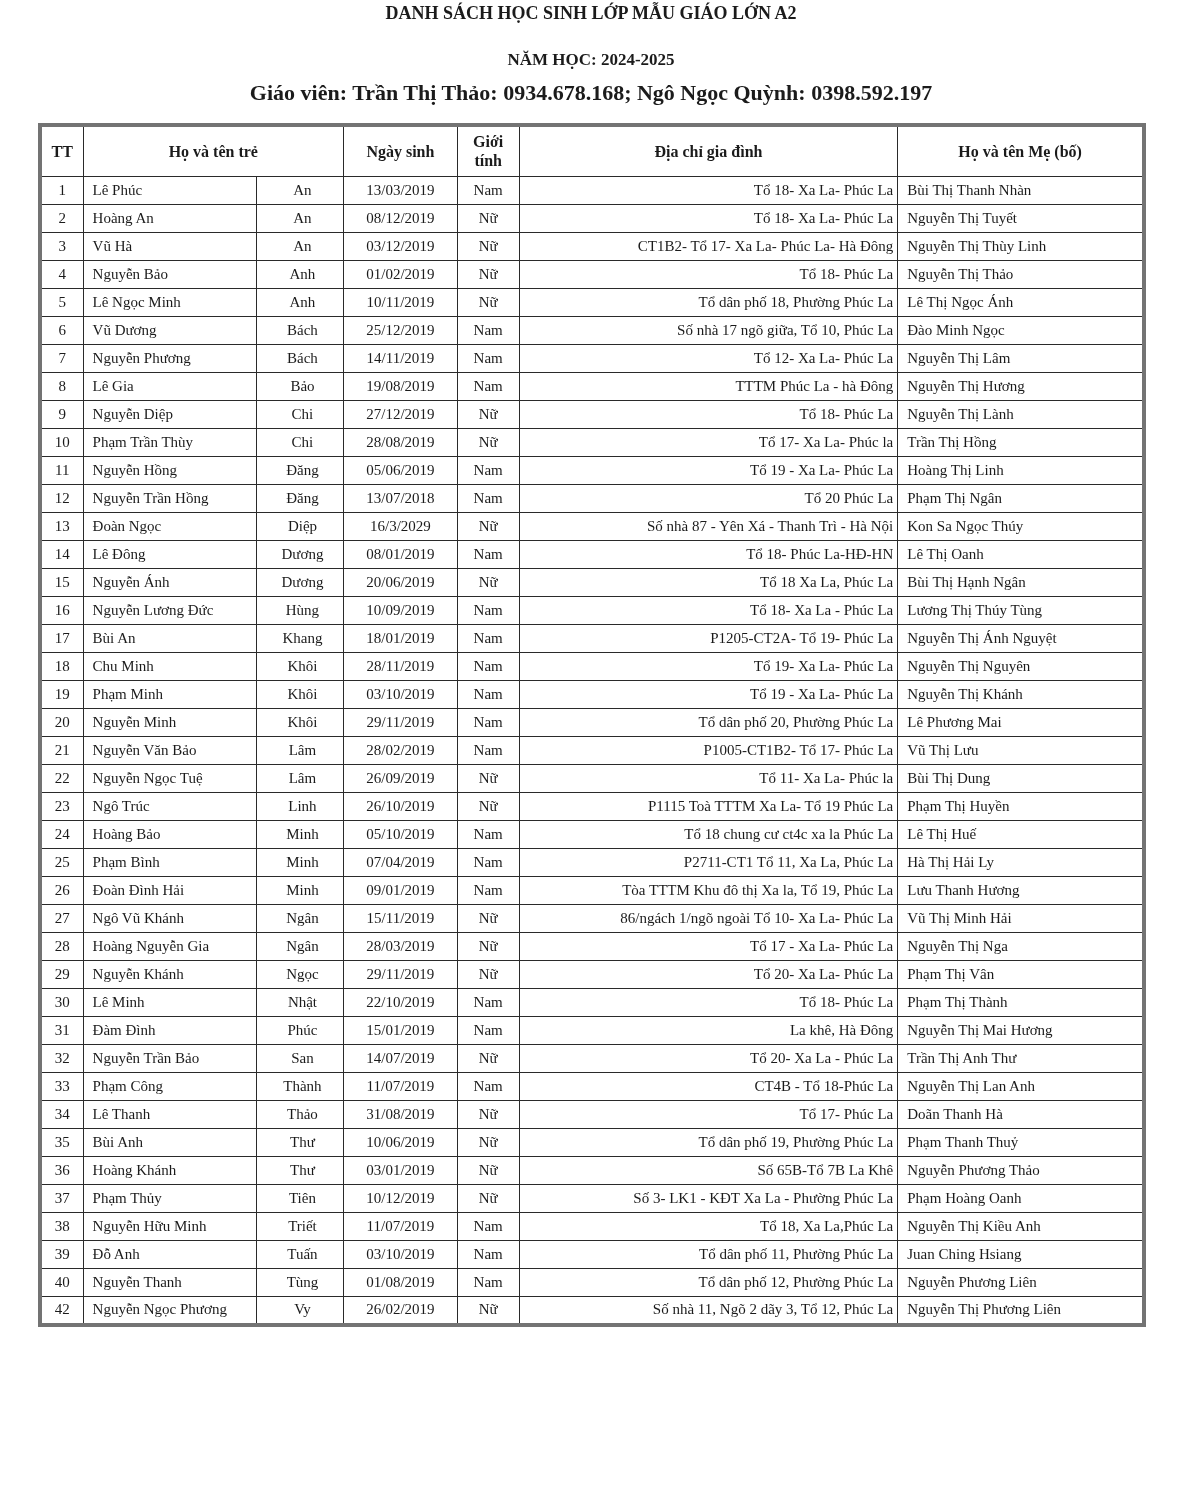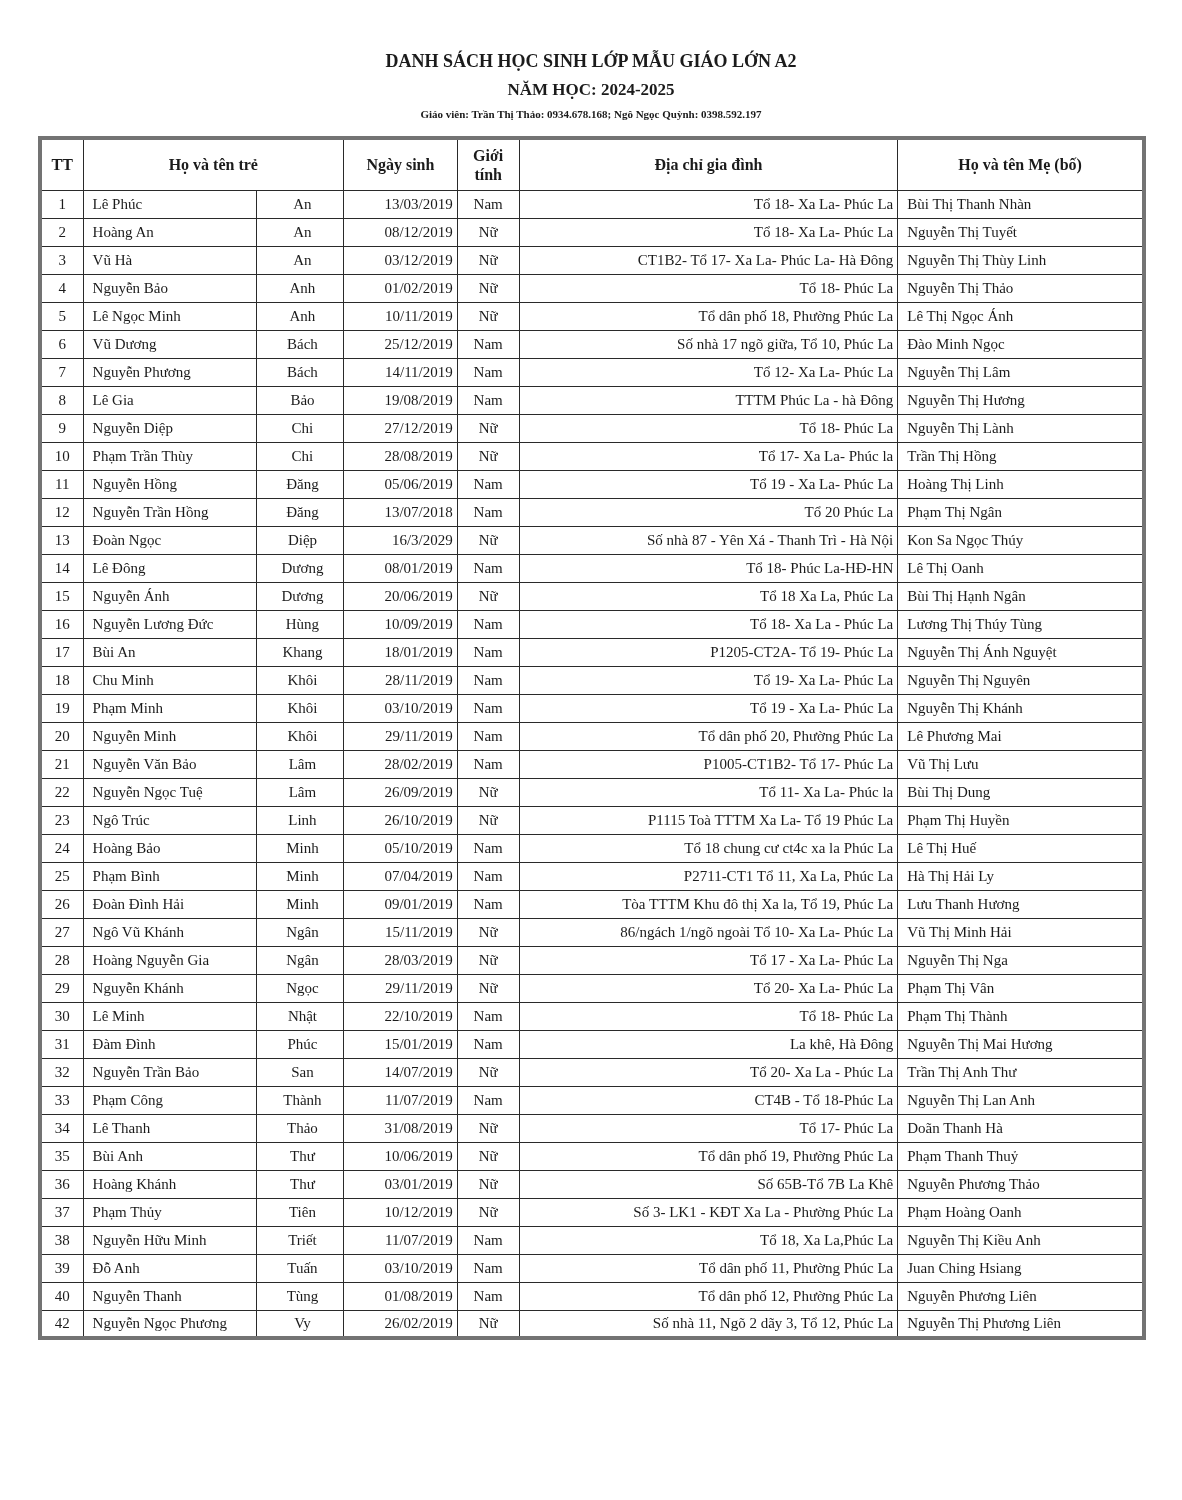--- a/index.html
+++ b/index.html
@@ -8,26 +8,25 @@
     background: #ffffff;
   }
   .page {
     width: 1182px;
     height: 1500px;
     background: #ffffff;
     color: #1b1b1b;
     font-family: "Liberation Serif", "DejaVu Serif", serif;
     position: relative;
     box-sizing: border-box;
-    padding-top: 48px;
   }
   .doc-header { text-align: center; line-height: 1.5; }
   .doc-title   { font-size: 18px; font-weight: bold; }
-  .doc-subtitle{ font-size: 17px; font-weight: bold; margin-top: 2px; }
-  .doc-teachers{ font-size: 11px; font-weight: bold; margin-top: 3px; }
+  .doc-subtitle{ font-size: 17px; font-weight: bold; margin-top: 20px; }
+  .doc-teachers{ font-size: 22px; font-weight: bold; margin-top: 3px; }
 
   table.roster {
     border-collapse: collapse;
     table-layout: fixed;
     width: 1108px;
     margin: 14px auto 0 38px;
     border: 4px solid #737373;
   }
   table.roster th, table.roster td {
     border: 1px solid #2a2a2a;
@@ -44,21 +43,21 @@
     height: 52px;
     padding: 2px 3px;
     white-space: normal;
     line-height: 1.2;
   }
   table.roster td { height: 28px; padding: 1px 4px; }
 
   .c-tt      { text-align: center; }
   .c-name1   { text-align: left; padding-left: 9px !important; }
   .c-name2   { text-align: center; padding-left: 9px !important; }
-  .c-dob     { text-align: right; }
+  .c-dob     { text-align: center; }
   .c-gender  { text-align: center; }
   .c-address { text-align: right; padding-left: 8px !important; }
   .c-parent  { text-align: left; padding-left: 9px !important; }
 
   col.w-tt     { width: 3.9%; }
   col.w-name1  { width: 15.7%; }
   col.w-name2  { width: 7.9%; }
   col.w-dob    { width: 10.3%; }
   col.w-gender { width: 5.6%; }
   col.w-addr   { width: 34.3%; }

